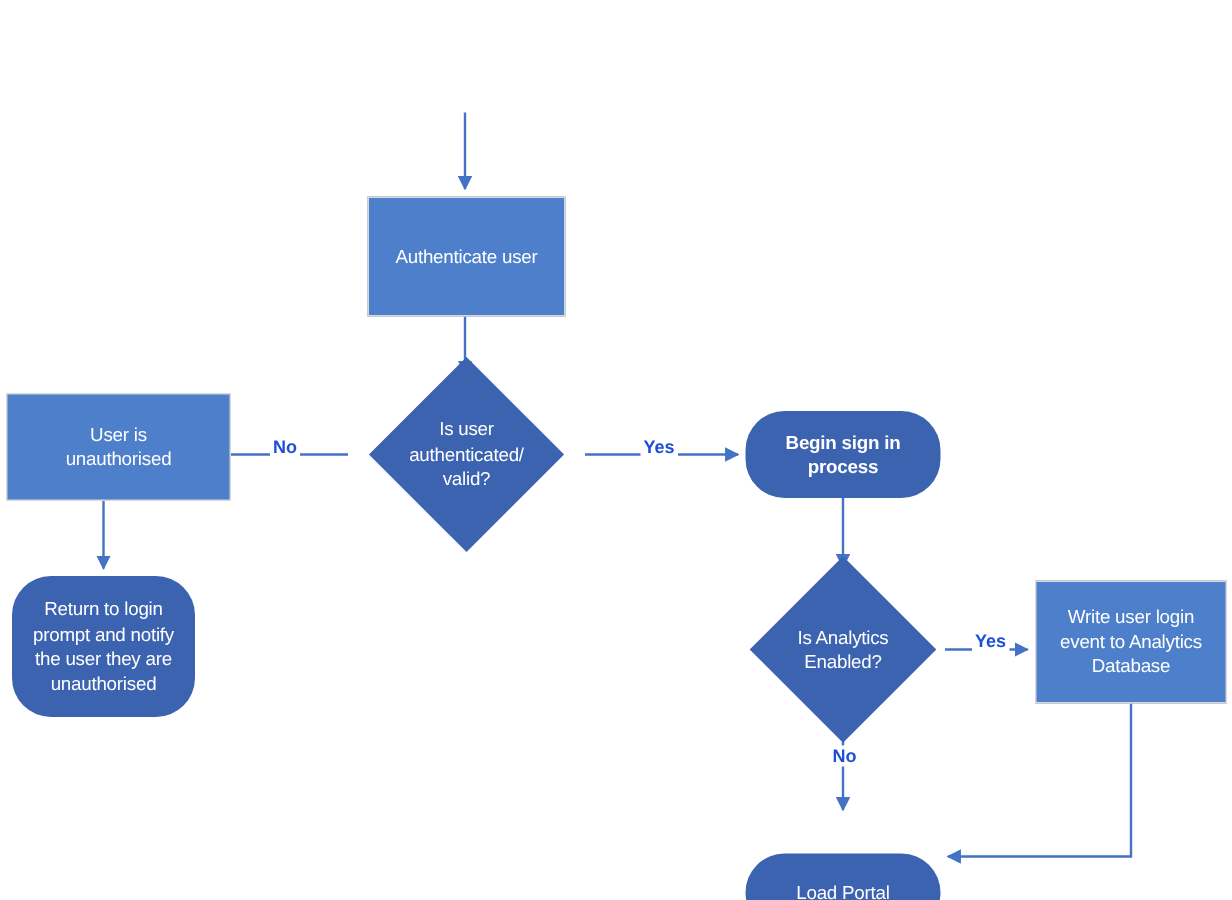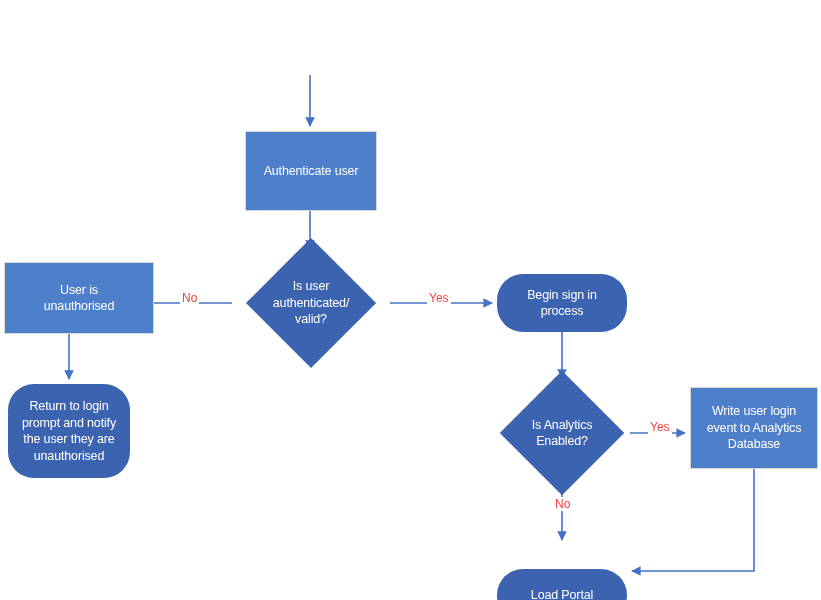--- a/index.html
+++ b/index.html
@@ -59,26 +59,27 @@
   .n-diamond .dia-shape {
     position: absolute;
     left: 50%;
     top: 50%;
     background: #3C63B0;
     transform: translate(-50%, -50%) rotate(45deg);
     z-index: -1;
   }
   .edge-label {
     position: absolute;
-    color: #ef4444;
+    color: #1d4ed8;
     font-size: 12px;
     background: #ffffff;
     padding: 0 2px;
     z-index: 4;
     white-space: nowrap;
+    font-weight: bold;
   }
 </style>
 </head>
 <body>
 
 <div id="canvas">
 
   <svg id="edges" viewBox="0 0 821 600" xmlns="http://www.w3.org/2000/svg">
     <defs>
       <marker id="arrow" viewBox="0 0 10 10" refX="9" refY="5" markerWidth="6" markerHeight="6" orient="auto-start-reverse">
@@ -122,21 +123,21 @@
 unauthorised</span>
   </div>
 
   <div class="node n-round" style="left:8px; top:384px; width:122px; height:94px;">
     <span class="label">Return to login
 prompt and notify
 the user they are
 unauthorised</span>
   </div>
 
-  <div class="node n-round" style="left:497px; top:274px; width:130px; height:58px;">
+  <div class="node n-round" style="left:497px; top:274px; width:130px; height:58px;font-weight:bold;">
     <span class="label">Begin sign in
 process</span>
   </div>
 
   <div class="node n-diamond" style="left:494px; top:382px; width:136px; height:102px;">
     <span class="dia-shape" style="width:88px; height:88px;"></span>
     <span class="label">Is Analytics
 Enabled?</span>
   </div>
 

